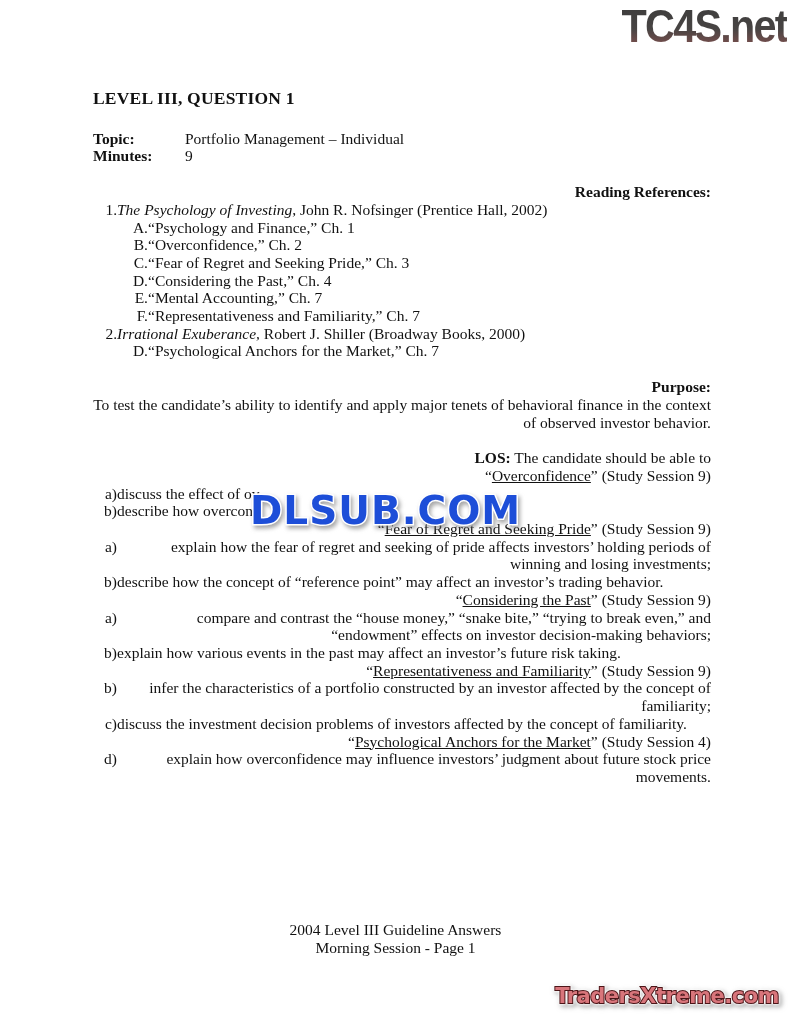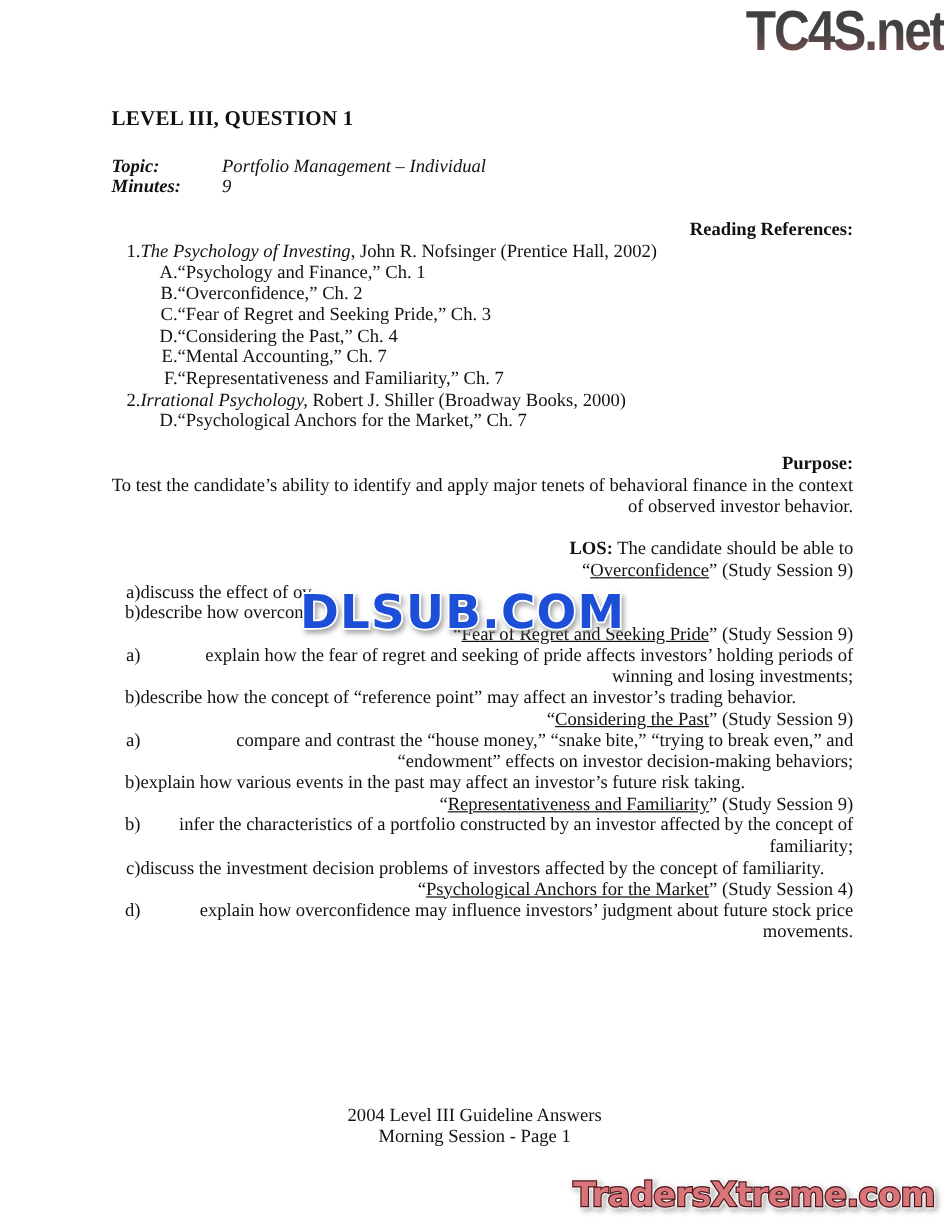--- a/index.html
+++ b/index.html
@@ -13,21 +13,21 @@
     font-family:"Liberation Sans", sans-serif;font-weight:bold;font-size:47px;
     letter-spacing:-2px;line-height:52px;
     transform:scaleX(0.88);transform-origin:right top;
     background:linear-gradient(180deg,#3b3b3b 0%,#474443 55%,#7d504e 90%,#8a5a57 100%);
     -webkit-background-clip:text;background-clip:text;color:transparent;
   }
   
   .content{position:absolute;left:93px;top:90px;width:618px;line-height:17.7px;}
   .page-title{font-size:17.5px;font-weight:bold;letter-spacing:0.2px;}
   .meta{margin-top:22px;}
-  .meta-row{display:flex;font-style:italic;}
+  .meta-row{display:flex;}
   .meta-label{font-weight:bold;width:92px;flex-shrink:0;}
   .section{margin-top:18px;text-align:right;}
   .sec-head{font-weight:bold;}
   .row{display:flex;}
   .num{width:24px;flex-shrink:0;}
   .sub{margin-left:30px;}
   .sub .lab2{width:25px;flex-shrink:0;}
   .li{display:flex;}
   .lab{width:24px;flex-shrink:0;}
   .u{text-decoration:underline;margin-top:13px;}
@@ -39,21 +39,21 @@
     letter-spacing:1px;line-height:44px;color:#1d4ed8;
     -webkit-text-stroke:3px #ffffff;paint-order:stroke fill;
     filter:drop-shadow(2px 3px 2px rgba(110,110,110,0.6));
     white-space:nowrap;
   }
   
   .footer{position:absolute;left:0;right:0;top:921px;text-align:center;line-height:18px;}
   
   .tx{
     position:absolute;top:977px;right:12px;
-    font-family:"DejaVu Sans", sans-serif;font-weight:bold;font-size:28px;
+    font-family:"DejaVu Sans", sans-serif;font-weight:bold;font-size:21px;
     letter-spacing:-0.5px;line-height:38px;color:#d8757b;
     -webkit-text-stroke:2px #4c1518;paint-order:stroke fill;
     filter:drop-shadow(0 0 1.5px #ffffff) drop-shadow(0 0 1px #ffffff) drop-shadow(2px 2px 2px rgba(150,150,150,0.8));
     white-space:nowrap;
   }
 </style>
 </head>
 <body>
 
 <div class="tc4s">TC4S.net</div>
@@ -100,21 +100,21 @@
       <span class="lab2">E.</span>
       <span>“Mental Accounting,” Ch. 7</span>
     </div>
     <div class="row sub">
       <span class="lab2">F.</span>
       <span>“Representativeness and Familiarity,” Ch. 7</span>
     </div>
 
     <div class="row">
       <span class="num">2.</span>
-      <span><i>Irrational Psychology,</i><span> Robert J. Shiller (Broadway Books, 2000)</span></span>
+      <span><i>Irrational Exuberance,</i><span> Robert J. Shiller (Broadway Books, 2000)</span></span>
     </div>
     <div class="row sub">
       <span class="lab2">D.</span>
       <span>“Psychological Anchors for the Market,” Ch. 7</span>
     </div>
   </div>
 
   <div class="section">
     <div class="sec-head">Purpose:</div>
     <div>To test the candidate’s ability to identify and apply major tenets of behavioral finance in the context of observed investor behavior.</div>

